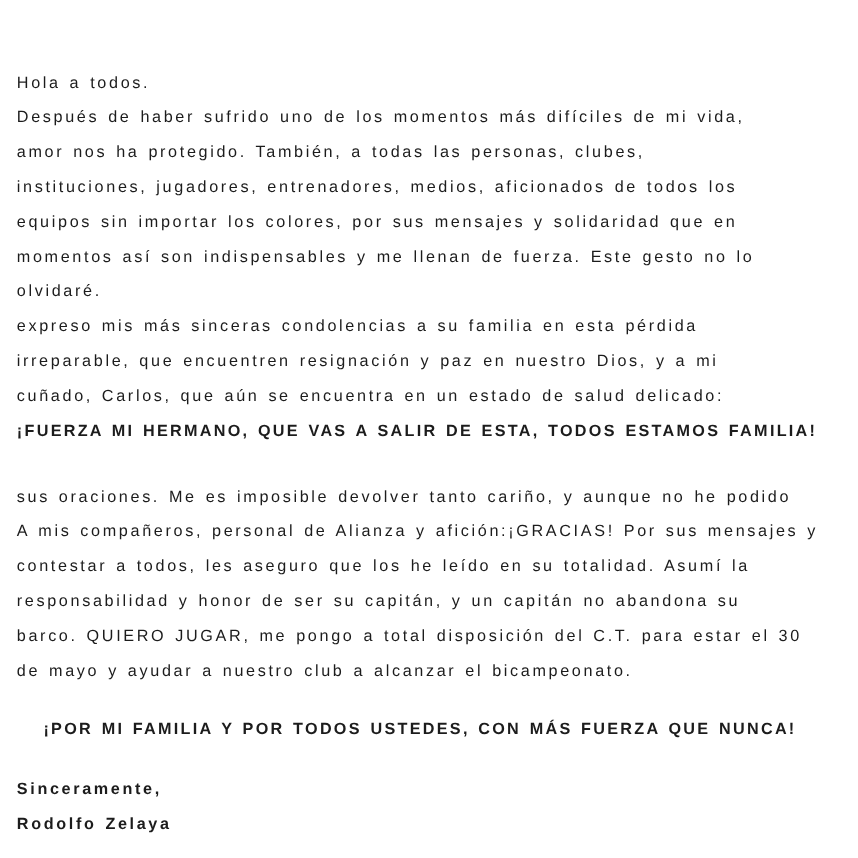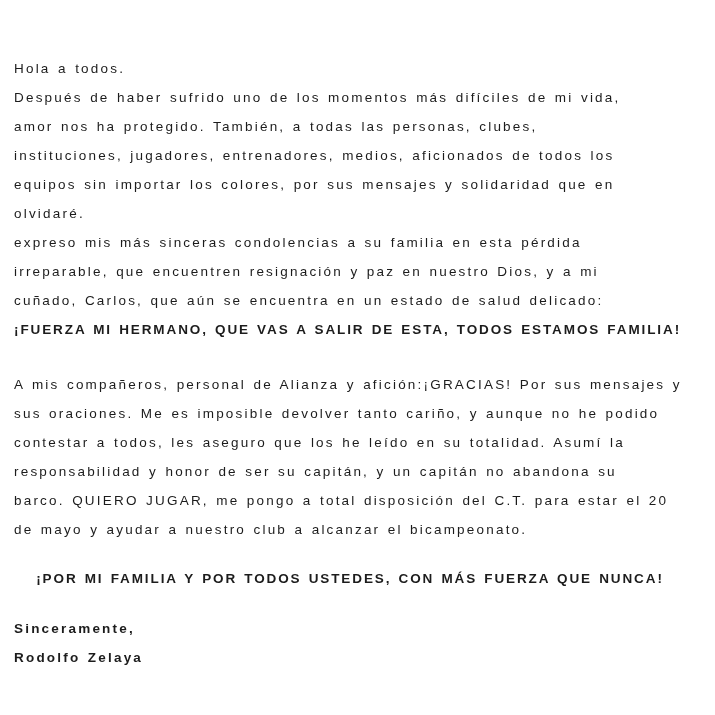--- a/index.html
+++ b/index.html
@@ -49,34 +49,35 @@
 <div class="page">
 
   <div class="line">Hola a todos.</div>
 
   <div class="line">Después de haber sufrido uno de los momentos más difíciles de mi vida,</div>
 
 
   <div class="line">amor nos ha protegido. También, a todas las personas, clubes,</div>
   <div class="line">instituciones, jugadores, entrenadores, medios, aficionados de todos los</div>
   <div class="line">equipos sin importar los colores, por sus mensajes y solidaridad que en</div>
+  <div class="line">momentos así son indispensables y me llenan de fuerza. Este gesto no lo</div>
   <div class="line">olvidaré.</div>
 
   <div class="line">expreso mis más sinceras condolencias a su familia en esta pérdida</div>
   <div class="line">irreparable, que encuentren resignación y paz en nuestro Dios, y a mi</div>
   <div class="line">cuñado, Carlos, que aún se encuentra en un estado de salud delicado:</div>
   <div class="line caps-line">¡FUERZA MI HERMANO, QUE VAS A SALIR DE ESTA, TODOS ESTAMOS FAMILIA!</div>
 
   <div class="spacer-lg"></div>
 
+  <div class="line">sus oraciones. Me es imposible devolver tanto cariño, y aunque no he podido</div>
   <div class="line">A mis compañeros, personal de Alianza y afición:¡GRACIAS! Por sus mensajes y</div>
-  <div class="line">sus oraciones. Me es imposible devolver tanto cariño, y aunque no he podido</div>
   <div class="line">contestar a todos, les aseguro que los he leído en su totalidad. Asumí la</div>
   <div class="line">responsabilidad y honor de ser su capitán, y un capitán no abandona su</div>
-  <div class="line">barco. QUIERO JUGAR, me pongo a total disposición del C.T. para estar el 20</div>
+  <div class="line">barco. QUIERO JUGAR, me pongo a total disposición del C.T. para estar el 30</div>
   <div class="line">de mayo y ayudar a nuestro club a alcanzar el bicampeonato.</div>
 
   <div class="spacer-md"></div>
 
   <div class="line slogan-line">¡POR MI FAMILIA Y POR TODOS USTEDES, CON MÁS FUERZA QUE NUNCA!</div>
 
   <div class="spacer-sm"></div>
 
   <div class="line bold">Sinceramente,</div>
   <div class="line bold">Rodolfo Zelaya</div>

